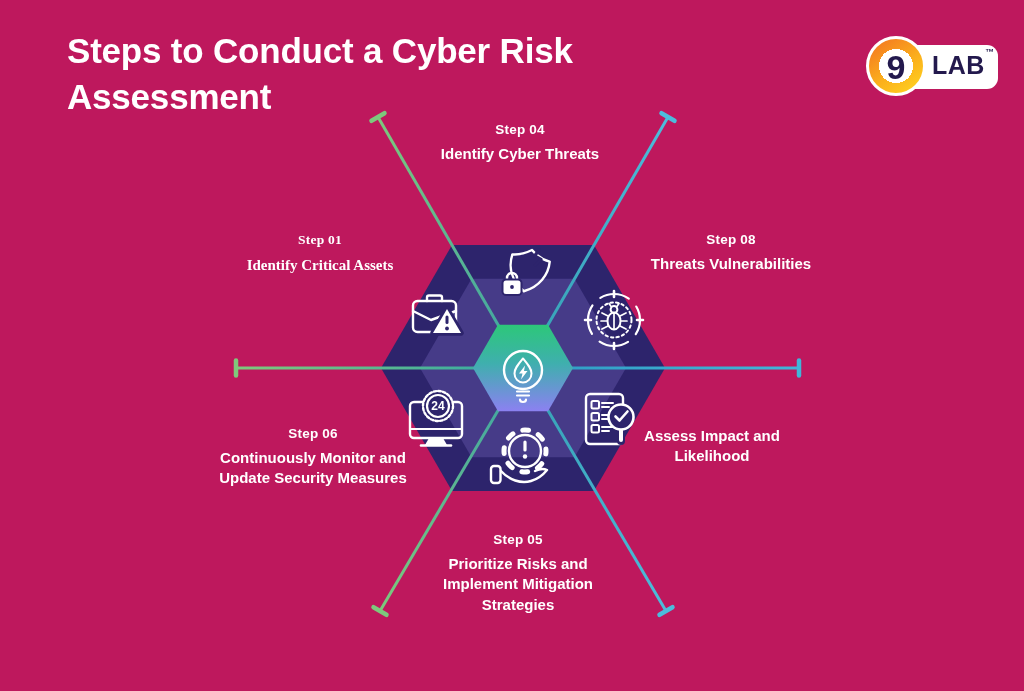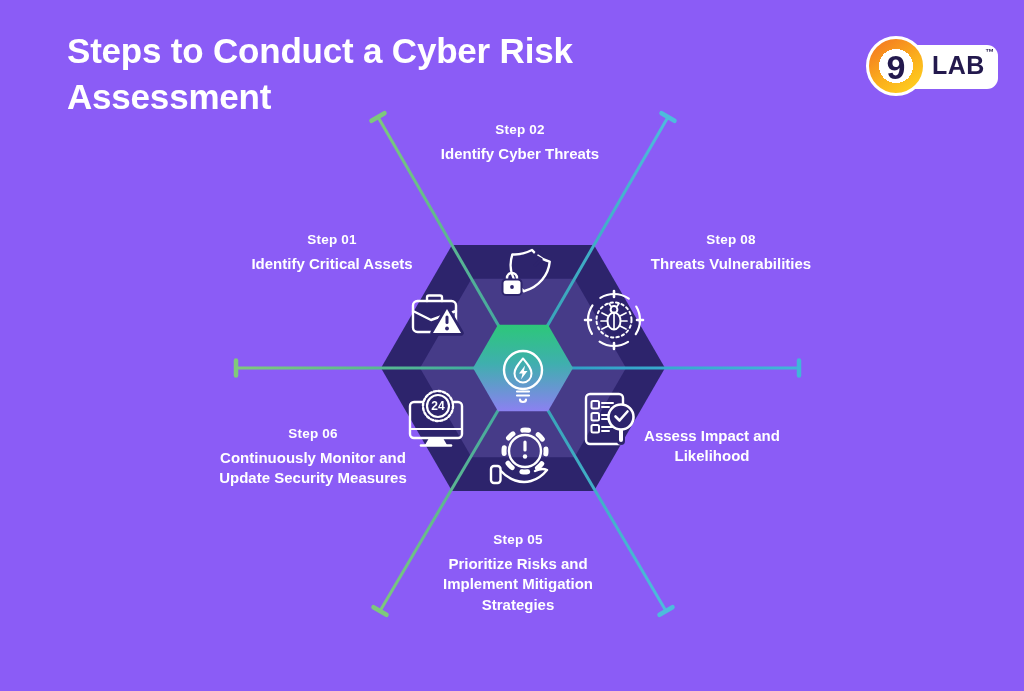--- a/index.html
+++ b/index.html
@@ -1,18 +1,18 @@
 <!DOCTYPE html>
 <html><head>
 <meta charset="utf-8">
 <style>
   html,body{margin:0;padding:0;background:#10092b;}
   .canvas{
     position:relative;width:1024px;height:691px;overflow:hidden;
-    background:#8b5cf6;
+    background:#be185d;
     font-family:"Liberation Sans","DejaVu Sans",sans-serif;
   }
   h1.title{
     position:absolute;left:67px;top:28px;margin:0;max-width:640px;
     color:#ffffff;font-size:35px;line-height:1.32;font-weight:700;letter-spacing:-0.2px;
   }
   
   .logo{position:absolute;left:866px;top:34px;width:140px;height:66px;}
   .logo-pill{
     position:absolute;left:26px;top:11px;width:106px;height:44px;
@@ -31,21 +31,21 @@
     display:flex;align-items:center;justify-content:center;
   }
   .logo-digit{color:#23194d;font-size:34px;font-weight:700;line-height:1;margin-top:1px;}
   
   svg.diagram{position:absolute;left:0;top:0;}
   .ic{stroke:#ffffff;fill:none;stroke-width:2.4;stroke-linecap:round;stroke-linejoin:round;}
   
   .step{position:absolute;transform:translateX(-50%);text-align:center;color:#ffffff;}
   .step-num{font-size:13.5px;font-weight:700;margin-bottom:7px;letter-spacing:0.2px;}
   .step-title{font-size:15px;font-weight:700;line-height:1.36;}
-  .s1{left:332px;top:232px;width:190px;}
+  .s1{left:320px;top:232px;width:190px;font-family:Liberation Serif, serif;}
   .s2{left:520px;top:122px;width:160px;}
   .s3{left:731px;top:232px;width:170px;}
   .s4{left:712px;top:426px;width:195px;}
   .s5{left:518px;top:532px;width:205px;}
   .s6{left:313px;top:426px;width:212px;}
 </style>
 </head>
 <body>
 
 <div class="canvas">
@@ -190,21 +190,21 @@
       <path d="M2,-4.5 L-4,3.5 H-0.5 L-2,9.5 L4.5,1 H1 Z" fill="#fff" stroke="none"></path>
       <path d="M-6,21.5 H6 M-6,25.5 H6 M-3,29.5 a3,2.5 0 0 0 6,0" stroke-width="2.2"></path>
     </g>
   </svg>
 
   <div class="step s1">
     <div class="step-num">Step 01</div>
     <div class="step-title">Identify Critical Assets</div>
   </div>
   <div class="step s2">
-    <div class="step-num">Step 02</div>
+    <div class="step-num">Step 04</div>
     <div class="step-title">Identify Cyber Threats</div>
   </div>
   <div class="step s3">
     <div class="step-num">Step 08</div>
     <div class="step-title">Threats Vulnerabilities</div>
   </div>
   <div class="step s4">
     <div class="step-title">Assess Impact and Likelihood</div>
   </div>
   <div class="step s5">

